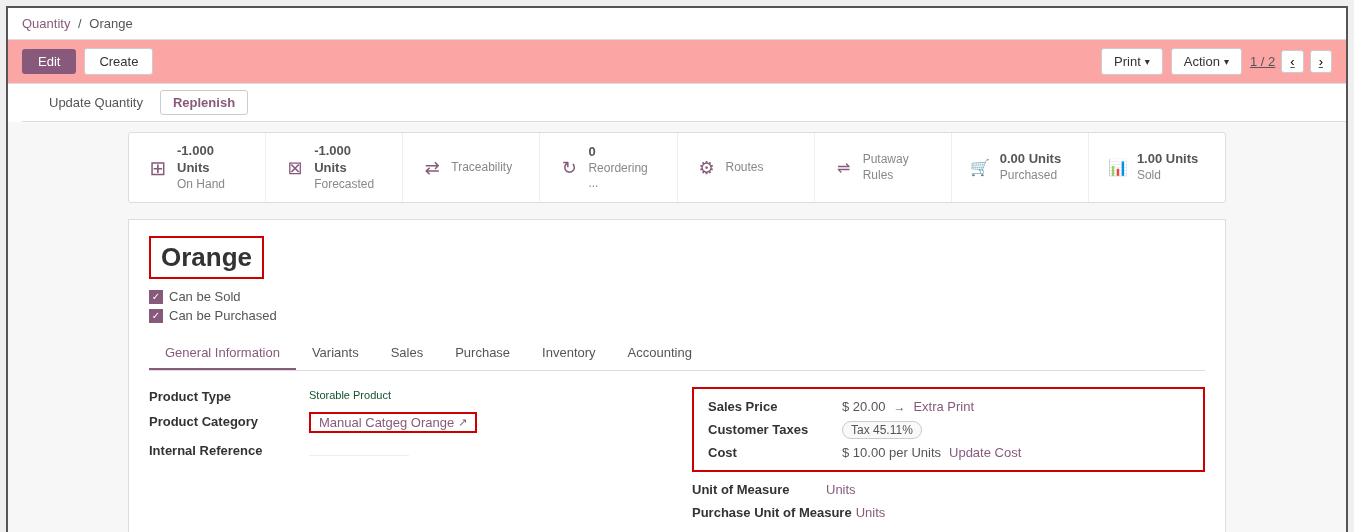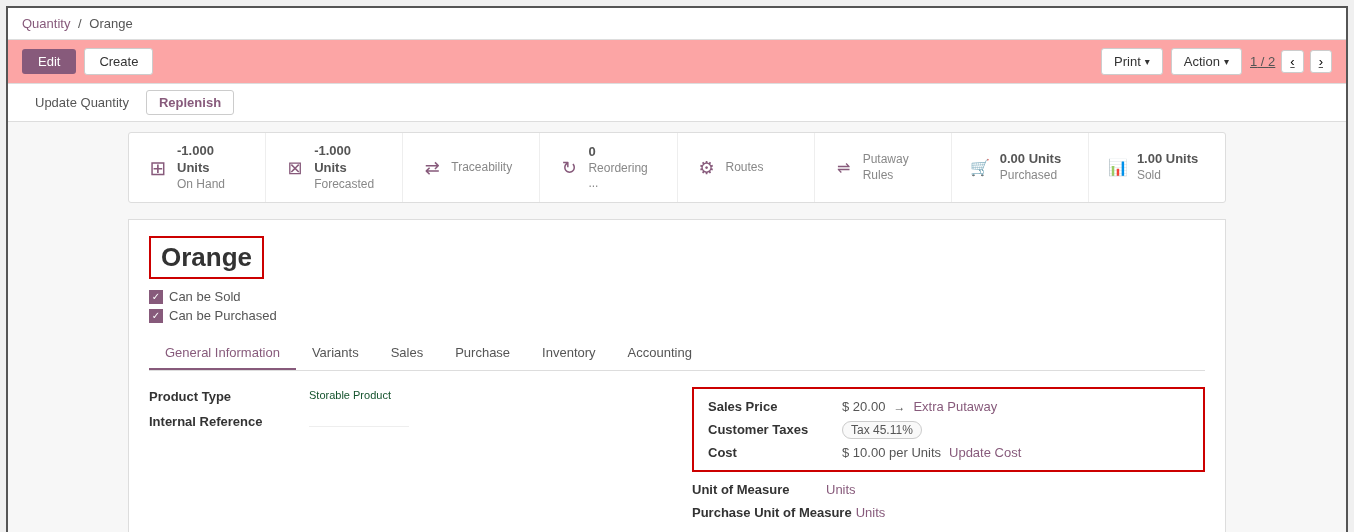--- a/index.html
+++ b/index.html
@@ -81,20 +81,21 @@
     }
 
     
     .sub-toolbar {
       display: flex;
       align-items: center;
       padding: 6px 14px;
       background: #fff;
       border-bottom: 1px solid #ddd;
       gap: 4px;
+      margin-left: 14px;
     }
     .btn-sub {
       background: #fff;
       color: #555;
       border: 1px solid transparent;
       padding: 4px 12px;
       border-radius: 3px;
       cursor: pointer;
       font-size: 13px;
     }
@@ -403,38 +404,45 @@
       
       <div class="form-grid">
 
         <div class="form-left">
 
           <div class="field-row">
             <span class="field-label">Product Type</span>
             <span class="field-value">Storable Product</span>
           </div>
 
+          <div class="field-row">
+            <span class="field-label" style="font-weight:bold;">Product Category</span>
+            <span class="category-box">
+              <span class="category-link">Manual Catgeg Orange</span>
+              <span style="color:#875a7b;font-size:11px;">↗</span>
+            </span>
+          </div>
 
           <div class="field-row">
             <span class="field-label">Internal Reference</span>
             <span class="field-value" style="border-bottom:1px solid #eee;min-width:100px;">&nbsp;</span>
           </div>
 
 
         </div>
 
         <div class="form-right">
           <div class="right-panel-box">
 
             <div class="right-field-row">
               <span class="right-label">Sales Price</span>
               <div class="price-row">
                 <span class="right-value">$ 20.00</span>
                 <span class="arrow-link">→</span>
-                <span class="right-value link">Extra Putaway</span>
+                <span class="right-value link">Extra Print</span>
               </div>
             </div>
 
             <div class="right-field-row">
               <span class="right-label">Customer Taxes</span>
               <div>
                 <span class="tax-badge">Tax 45.11%</span>
               </div>
             </div>
 

